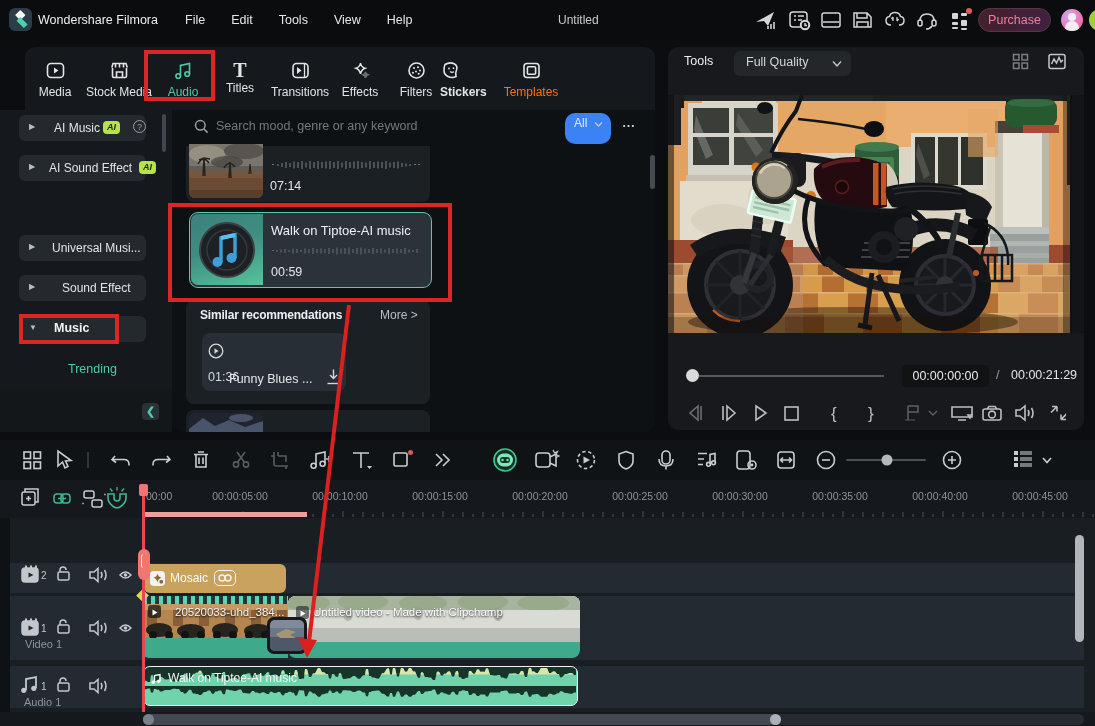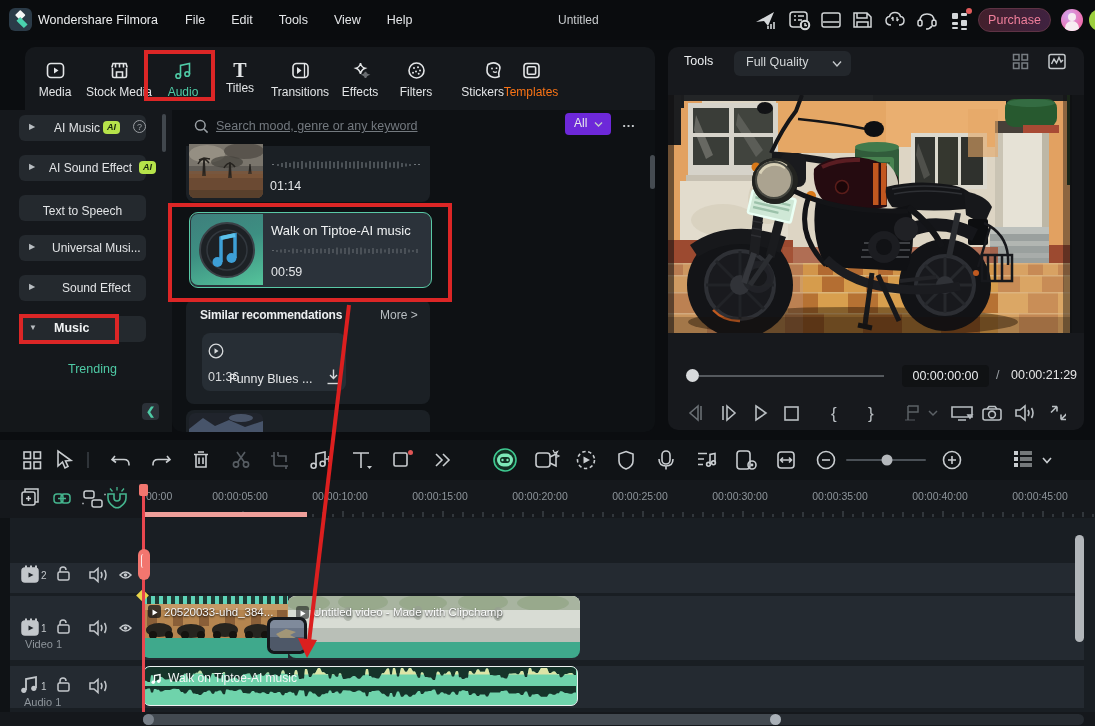--- a/index.html
+++ b/index.html
@@ -116,21 +116,21 @@
           <circle cx="10.5" cy="10.5" r="7.5"></circle>
           <circle cx="8" cy="8" r="1" fill="#e3e5e7" stroke="none"></circle>
           <circle cx="12" cy="7.3" r="1" fill="#e3e5e7" stroke="none"></circle>
           <circle cx="14" cy="10.5" r="1" fill="#e3e5e7" stroke="none"></circle>
           <circle cx="10" cy="11.5" r="1" fill="#e3e5e7" stroke="none"></circle>
           <circle cx="12.7" cy="13.8" r="1" fill="#e3e5e7" stroke="none"></circle>
           <circle cx="7" cy="12.8" r="1" fill="#e3e5e7" stroke="none"></circle>
         </svg>
       <div style="color:#e3e5e7;font-size:12px;">Filters</div>
     </div>
-    <div class="abs" style="left:415px;top:13px;width:64px;text-align:right;">
+    <div class="abs" style="left:415px;top:13px;width:64px;text-align:left;font-weight:bold;">
       <svg width="21" height="21" viewBox="0 0 21 21" fill="none" stroke="#e3e5e7" stroke-width="1.6">
           <path d="M5 4.5 Q10 1.5 14.5 4 Q18 6 16.5 10 Q15 13.5 16 16.5 Q12 18.5 8 16.5 Q4 14.5 4 10.5 Q4 6.5 5 4.5 Z"></path>
           <circle cx="9" cy="8.5" r="0.9" fill="#e3e5e7" stroke="none"></circle>
           <circle cx="13.5" cy="8.2" r="0.9" fill="#e3e5e7" stroke="none"></circle>
           <path d="M10 11.5 Q12 13 14 11.8" stroke-width="1.3"></path>
         </svg>
       <div style="color:#e3e5e7;font-size:12px;">Stickers</div>
     </div>
     <div class="abs" style="left:469px;top:13px;width:74px;text-align:center;">
       <svg width="21" height="21" viewBox="0 0 21 21" fill="none" stroke="#e3e5e7" stroke-width="1.6">
@@ -147,23 +147,20 @@
       <span style="position:absolute;left:10px;top:7px;color:#b9bec2;font-size:8px;">▶</span>
       <span style="position:absolute;left:35px;top:6px;color:#e2e4e6;font-size:12px;">AI Music</span>
       <span style="position:absolute;left:84px;top:5.5px;background:#b6e34a;color:#1a2a10;font-size:9px;font-weight:bold;font-style:italic;border-radius:4px;padding:1.5px 4px;">AI</span>
       <span style="position:absolute;left:114px;top:5px;width:13px;height:13px;border:1.2px solid #9b9fa3;border-radius:50%;color:#9b9fa3;font-size:9px;text-align:center;line-height:13px;">?</span>
     </div>
     <div class="abs" style="left:19px;top:45px;width:127px;height:26px;border-radius:6px;background:#24292e;">
       <span style="position:absolute;left:10px;top:7px;color:#b9bec2;font-size:8px;">▶</span>
       <span style="position:absolute;left:30px;top:6px;color:#e2e4e6;font-size:12px;">AI Sound Effect</span>
       <span style="position:absolute;left:120px;top:5.5px;background:#b6e34a;color:#1a2a10;font-size:9px;font-weight:bold;font-style:italic;border-radius:4px;padding:1.5px 4px;">AI</span>
     </div>
-    <div class="abs" style="left:19px;top:85px;width:127px;height:26px;border-radius:6px;background:#24292e;text-align:center;">
-      <span style="position:relative;top:6px;color:#e2e4e6;font-size:12px;">Text to Speech</span>
-    </div>
     <div class="abs" style="left:19px;top:125px;width:127px;height:26px;border-radius:6px;background:#24292e;">
       <span style="position:absolute;left:10px;top:7px;color:#b9bec2;font-size:8px;">▶</span>
       <span style="position:absolute;left:33px;top:6px;color:#e2e4e6;font-size:12px;">Universal Musi...</span>
     </div>
     <div class="abs" style="left:19px;top:165px;width:127px;height:26px;border-radius:6px;background:#24292e;">
       <span style="position:absolute;left:10px;top:7px;color:#b9bec2;font-size:8px;">▶</span>
       <span style="position:absolute;left:43px;top:6px;color:#e2e4e6;font-size:12px;">Sound Effect</span>
     </div>
     <div class="abs" style="left:19px;top:206px;width:127px;height:26px;border-radius:6px;background:#24292e;">
       <span style="position:absolute;left:10px;top:7px;color:#b9bec2;font-size:8px;">▼</span>
@@ -176,22 +173,22 @@
   <div class="abs" style="left:162px;top:114px;width:4px;height:38px;border-radius:2px;background:#41474d;"></div>
 
   <div class="abs" style="left:142px;top:403px;width:17px;height:17px;border-radius:4px;background:#2b3138;color:#4ecaa5;font-size:11px;text-align:center;line-height:16px;font-weight:bold;">❮</div>
 
   <div class="abs" id="midcol" style="left:172px;top:110px;width:483px;height:322px;background:#0e1114;border-radius:0 0 10px 10px;overflow:hidden;">
 
     <svg class="abs" style="left:22px;top:9px;" width="15" height="15" viewBox="0 0 15 15" fill="none" stroke="#9aa0a5" stroke-width="1.5">
         <circle cx="6.3" cy="6.3" r="4.8"></circle>
         <path d="M10 10 L13.6 13.6"></path>
       </svg>
-    <div class="abs" style="left:44px;top:9px;color:#73797f;font-size:12.5px;text-decoration:underline;">Search mood, genre or any keyword</div>
-    <div class="abs" style="left:393px;top:3px;width:46px;height:22px;border-radius:4px;background:#6d28d9;">
+    <div class="abs" style="left:44px;top:9px;color:#73797f;font-size:12.5px;">Search mood, genre or any keyword</div>
+    <div class="abs" style="left:393px;top:3px;width:46px;height:31px;border-radius:10px;background:#3b82f6;">
       <span style="position:absolute;left:9px;top:3px;color:#e8eaec;font-size:12px;">All</span>
       <svg style="position:absolute;left:29px;top:8px;" width="9" height="7" viewBox="0 0 9 7" fill="none" stroke="#c4c8cb" stroke-width="1.4">
           <path d="M1 1.5 L4.5 5 L8 1.5"></path>
         </svg>
     </div>
     <div class="abs" style="left:450px;top:8px;color:#c4c8cb;font-size:13px;letter-spacing:1px;font-weight:bold;">⋯</div>
 
     <div class="abs" style="left:14px;top:36px;width:244px;height:56px;background:#1b2025;border-radius:0 0 8px 8px;">
       <div class="abs" style="left:3px;top:-2px;width:74px;height:54px;border-radius:0 0 6px 6px;overflow:hidden;">
         <svg width="74" height="54" viewBox="0 0 74 54">
@@ -206,21 +203,21 @@
           <path d="M40 34 L41 18 L42 34 M35 24 Q40 15 46 23" stroke="#26231f" stroke-width="1.5" fill="none"></path>
           <path d="M60 30 L61 20 L62 30" stroke="#26231f" stroke-width="1.2" fill="none"></path>
           <rect y="46" width="74" height="8" fill="#59402c"></rect>
         </svg>
       </div>
       <svg class="abs" style="left:84px;top:12px;" width="152" height="14" viewBox="0 0 152 14">
         <g stroke="#6d7378" stroke-width="1.2">
           <path d="M2 6.5 h2 M8 6 v2 M12 5 v4 M16 4 v6 M20 5 v4 M24 3.5 v7 M28 4 v6 M32 3 v8 M36 4.5 v5 M40 3 v8 M44 4 v6 M48 3 v8 M52 4 v6 M56 3.5 v7 M60 3 v8 M64 4 v6 M68 3 v8 M72 4.5 v5 M76 3 v8 M80 4 v6 M84 3.5 v7 M88 3 v8 M92 4 v6 M96 4.5 v5 M100 3 v8 M104 4 v6 M108 3.5 v7 M112 4 v6 M116 3 v8 M120 4.5 v5 M124 4 v6 M128 3.5 v7 M132 5 v4 M136 5.5 v3 M140 6 v2 M144 6.5 h2 M148 6.5 h2"></path>
         </g>
       </svg>
-      <div class="abs" style="left:84px;top:33px;color:#e4e6e8;font-size:12.5px;">01:14</div>
+      <div class="abs" style="left:84px;top:33px;color:#e4e6e8;font-size:12.5px;">07:14</div>
     </div>
 
     <div class="abs" style="left:17px;top:102px;width:243px;height:76px;background:#2b323a;border:1.5px solid #59c9a6;border-radius:9px;">
       <div class="abs" style="left:1px;top:1px;width:72px;height:71px;border-radius:7px 0 0 7px;overflow:hidden;background:linear-gradient(160deg,#3e7f7c 0%,#3d8f82 45%,#55c49b 100%);">
         <svg width="72" height="71" viewBox="0 0 72 71">
           <circle cx="36" cy="36" r="27" fill="#1d2125"></circle>
           <circle cx="36" cy="36" r="27" fill="none" stroke="#3a4046" stroke-width="2"></circle>
           <circle cx="36" cy="36" r="20" fill="none" stroke="#32383e" stroke-width="1.5"></circle>
           <path d="M30 48 L30 24 L44 21 L44 44" stroke="#3d9fd6" stroke-width="3.5" fill="none"></path>
           <circle cx="26.5" cy="48" r="5" fill="#3d9fd6"></circle>
@@ -822,20 +819,35 @@
           <circle cx="23.8" cy="170.3" r="2.6" fill="#c3c7cb" stroke="none"></circle>
         <rect x="48" y="165" width="11" height="8" rx="1.5"></rect>
           <path d="M50 165 v-2 a3 3 0 0 1 6 0"></path>
         <path d="M80 165 l4 0 4 -3.5 0 13 -4 -3.5 -4 0 Z"></path>
           <path d="M91 165 q2 3 0 6 M94.5 163 q3 5 0 10"></path>
       </g>
       <text x="31" y="172" fill="#c3c7cb" font-size="10px">1</text>
       <text x="14" y="188" fill="#8e959b" font-size="11px">Audio 1</text>
     </svg>
 
+    <div class="abs" style="left:144px;top:124px;width:142px;height:29px;background:#c9a25e;border-radius:6px;">
+      <div class="abs" style="left:6px;top:7px;width:15px;height:15px;background:#f2f3f3;border-radius:4px;">
+        <svg width="15" height="15" viewBox="0 0 15 15">
+            <path d="M7.5 2.5 C8 5 9 6 11.5 6.7 C9 7.6 8 8.7 7.5 11.5 C7 8.7 6 7.6 3.5 6.7 C6 6 7 5 7.5 2.5 Z" fill="#8a6a30"></path>
+            <rect x="9.5" y="9" width="3.5" height="3.5" rx="1" fill="#8a6a30"></rect>
+          </svg>
+      </div>
+      <div class="abs" style="left:26px;top:7px;color:#fbfcfc;font-size:12px;">Mosaic</div>
+      <div class="abs" style="left:70px;top:6px;width:22px;height:16px;border:1.4px solid #f2f3f3;border-radius:5px;">
+        <svg width="20" height="14" viewBox="0 0 20 14" fill="none" stroke="#f2f3f3" stroke-width="1.4">
+            <rect x="4" y="4" width="6" height="6" rx="3"></rect>
+            <rect x="10" y="4" width="6" height="6" rx="3"></rect>
+          </svg>
+      </div>
+    </div>
 
     <div class="abs" style="left:143px;top:156px;width:145px;height:62px;border-radius:6px 0 0 6px;overflow:hidden;">
       <div class="abs" style="left:0;top:0;width:145px;height:8px;background:repeating-linear-gradient(90deg,#5fd3b8 0 4px,#1e3a33 4px 8px);"></div>
       <div class="abs" style="left:0;top:8px;width:145px;height:34px;background:#b08050;overflow:hidden;">
         <svg width="145" height="34" viewBox="0 0 145 34">
           <rect width="145" height="34" fill="#b5854f"></rect>
           <rect y="0" width="145" height="6" fill="#c59a66"></rect>
           <g fill="#8a5f38">
               <rect x="4" y="6" width="10" height="16"></rect>
               <rect x="30" y="6" width="10" height="16"></rect>
@@ -863,21 +875,21 @@
               <circle cx="138" cy="31" r="4"></circle>
             </g>
         </svg>
       </div>
       <div class="abs" style="left:0;top:42px;width:145px;height:20px;background:#3fa98c;"></div>
       <div class="abs" style="left:5px;top:9px;width:13px;height:13px;background:rgba(20,22,24,0.75);border-radius:3px;">
         <svg width="13" height="13" viewBox="0 0 13 13">
             <path d="M4.5 3.5 L9.5 6.5 L4.5 9.5 Z" fill="#fff"></path>
           </svg>
       </div>
-      <div class="abs" style="left:21px;top:10px;color:#f5f6f7;font-size:11.5px;text-shadow:0 1px 2px #000;white-space:nowrap;">20520033-uhd_384...</div>
+      <div class="abs" style="left:32px;top:10px;color:#f5f6f7;font-size:11.5px;text-shadow:0 1px 2px #000;white-space:nowrap;">20520033-uhd_384...</div>
     </div>
 
     <div class="abs" style="left:138px;top:151px;width:9px;height:9px;background:#e8d44a;transform:rotate(45deg);"></div>
 
     <div class="abs" style="left:288px;top:156px;width:292px;height:62px;border-radius:8px;overflow:hidden;">
       <div class="abs" style="left:0;top:0;width:292px;height:46px;background:#ccd2ca;overflow:hidden;">
         <svg width="292" height="46" viewBox="0 0 292 46">
           <rect width="292" height="46" fill="#cfd4cc"></rect>
           <rect y="0" width="292" height="14" fill="#a8b4a0"></rect>
           <g fill="#8aa07c" opacity="0.55">

